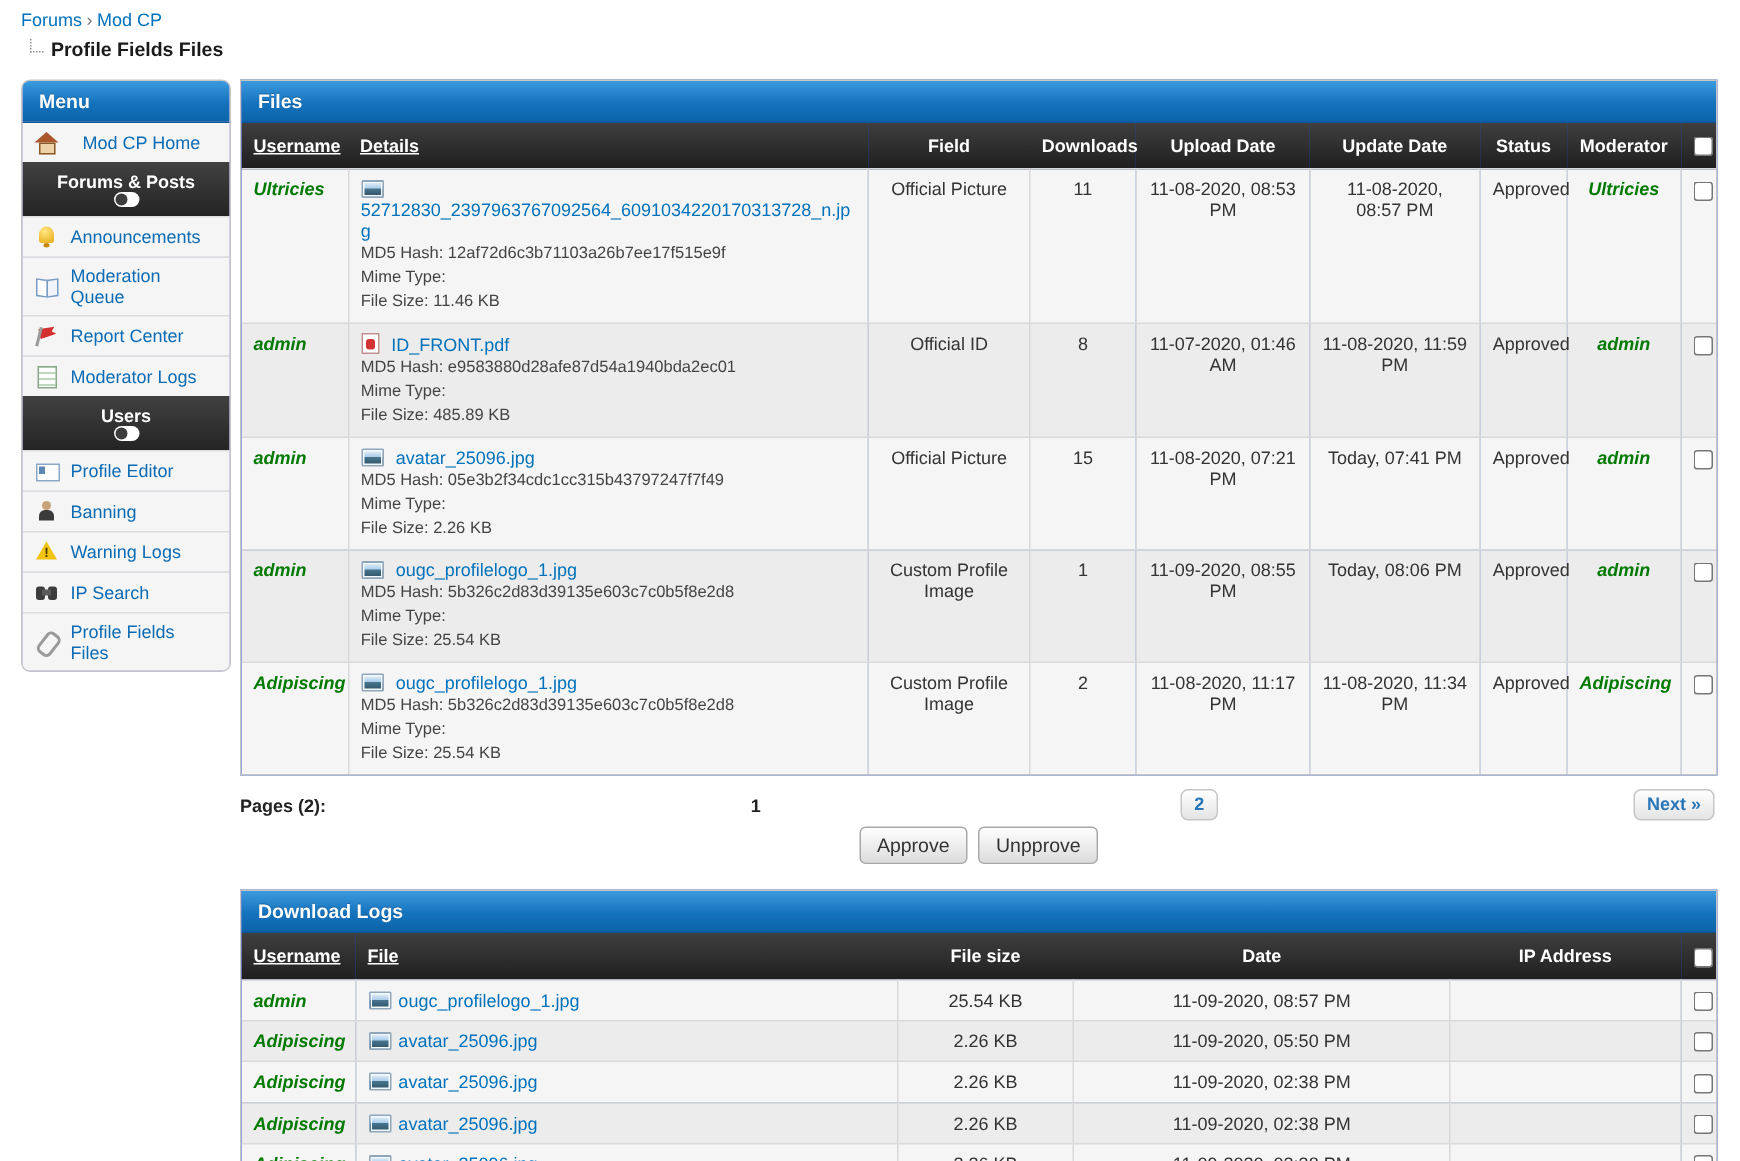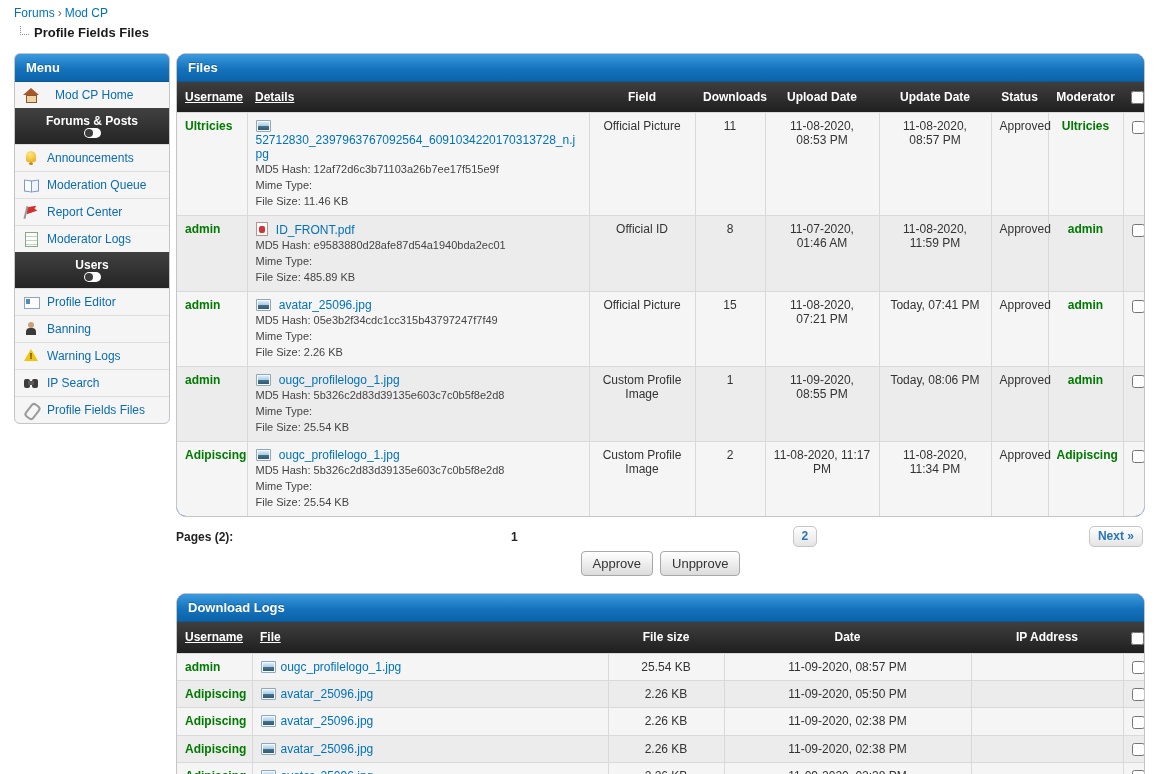--- a/index.html
+++ b/index.html
@@ -15,21 +15,21 @@
   .title-row { display:flex; align-items:flex-end; margin:5px 0 0 6px; }
   .tree-icon { width:9px; height:9px; border-left:1px dotted #909090; border-bottom:1px dotted #909090; margin:0 5px 5px 0; }
   .page-title { font-weight:bold; font-size:13px; color:#1a1a1a; }
 
   .layout { display:flex; gap:6px; margin-top:13px; align-items:flex-start; }
 
   
   .blue-head { background:linear-gradient(to bottom,#3c9ade 0%,#1473bd 55%,#0c63a9 100%); color:#fff; font-weight:bold; font-size:13px; padding:6px 11px; text-shadow:0 -1px 0 rgba(0,0,0,.25); border-bottom:1px solid #0a5892; }
 
   
-  .sidebar { width:156px; border:1px solid #c5c5c5; border-radius:6px; overflow:hidden; background:#c4b5fd; flex:0 0 auto; }
+  .sidebar { width:140px; border:1px solid #c5c5c5; border-radius:6px; overflow:hidden; background:#c4b5fd; flex:0 0 auto; }
   .side-item { display:flex; align-items:center; gap:8px; padding:5px 8px; border-top:1px solid #ddd; background:#f5f5f5; color:#0b6bb4; font-size:12px; }
   .side-item:first-of-type { border-top:none;gap:16px; }
   .side-cat { background:linear-gradient(to bottom,#414141,#242424); color:#fff; font-weight:bold; font-size:12px; padding:6px 8px; display:flex; justify-content:space-between; align-items:center;flex-direction:column; }
   .toggle { width:17px; height:10px; background:#fff; border-radius:5px; position:relative; }
   .toggle::before { content:""; position:absolute; left:1px; top:1px; width:8px; height:8px; background:#3d3d3d; border-radius:4px; }
 
   
   .icon { display:inline-block; width:16px; height:16px; position:relative; flex:0 0 auto; }
   .icon[data-icon="home-icon"]::before { content:""; position:absolute; left:0; top:1px; border-left:8px solid transparent; border-right:8px solid transparent; border-bottom:7px solid #a9572b; }
   .icon[data-icon="home-icon"]::after { content:""; position:absolute; left:3px; top:8px; width:9px; height:6px; background:#eed3a8; border:1px solid #8a5a2b; }
@@ -51,33 +51,33 @@
   .icon[data-icon="paperclip-icon"]::before { content:""; position:absolute; left:4px; top:1px; width:7px; height:13px; border:2px solid #9a9a9a; border-radius:4px; transform:rotate(38deg); }
 
   
   .fic { display:inline-block; position:relative; vertical-align:-2px; margin-right:5px; }
   .fic[data-icon="image-file-icon"] { width:15px; height:12px; border:1px solid #90a6ba; border-radius:1px; background:linear-gradient(to bottom,#eaf4fc 0%,#a6cbe9 48%,#48758f 48%,#2f5366 100%); box-shadow:inset 0 0 0 1px #f4f9fd; }
   .fic[data-icon="pdf-file-icon"] { width:12px; height:14px; background:#fff; border:1px solid #c09090; }
   .fic[data-icon="pdf-file-icon"]::after { content:""; position:absolute; left:2px; top:3px; width:6px; height:7px; background:#d23333; border-radius:2px; }
 
   
   .main { flex:1 1 auto; min-width:0; }
-  .panel { border:1px solid #c5c5c5; border-radius:10px; overflow:hidden; background:#1d4ed8; }
+  .panel { border:1px solid #c5c5c5; border-radius:0; overflow:hidden; background:#1d4ed8; }
 
   table { width:100%; border-collapse:collapse; table-layout:fixed; }
   thead th { background:linear-gradient(to bottom,#3f3f3f,#1f1f1f); color:#fff; font-size:12px; font-weight:bold; padding:8px 8px; text-align:center; }
   thead th.al { text-align:left;text-decoration:underline; }
   tbody td { border:1px solid #d9d9d9; padding:6px 8px; font-size:12px; vertical-align:top; }
   tbody tr:nth-child(odd) td { background:#f5f5f5; }
   tbody tr:nth-child(even) td { background:#ececec; }
   tbody td:first-child { border-left:none; }
   tbody td:last-child { border-right:none; }
   tbody tr:last-child td { border-bottom:none; }
   td.c, th.c { text-align:center; }
-  .gname { color:#007a00; font-weight:bold; }
+  .gname { color:#007a00; font-weight:bold; font-style:italic; }
   a.gname { color:#007a00; }
   .flink { font-size:12px; }
   .details-cell { overflow-wrap:break-word; }
   .meta { font-size:11px; color:#444; line-height:15px; margin-top:1px; }
   .logs tbody td { vertical-align:middle; padding:6px 8px; height:27px; }
   input[type="checkbox"] { width:13px; height:13px; margin:0; vertical-align:middle; }
 
   
   .pag-row { display:flex; justify-content:space-between; align-items:center; gap:5px; margin:9px 2px 4px 0; font-size:12px; }
   .pag-label { font-weight:bold; color:#222; margin-right:3px; }

